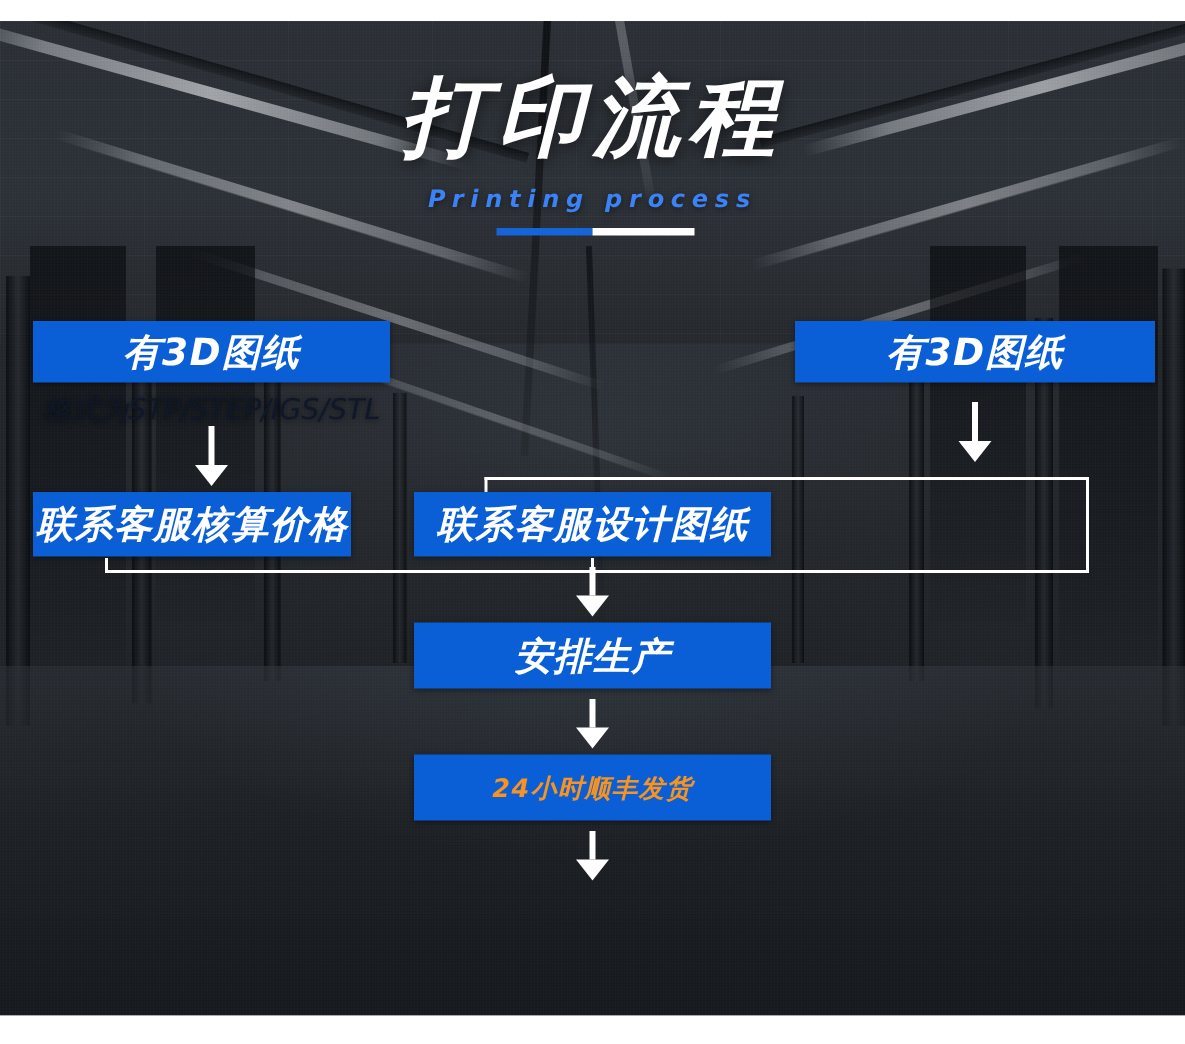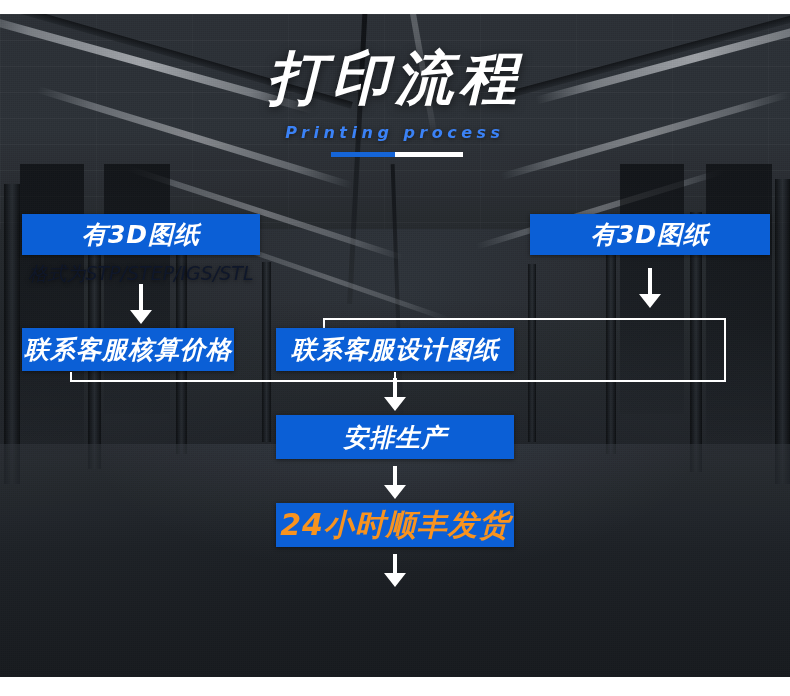--- a/index.html
+++ b/index.html
@@ -135,21 +135,21 @@
   }
 
   
   #box-left-top    {left:22px; top:214px; width:238px; height:41px; font-size:25px;}
   #box-right-top   {left:530px;top:214px; width:240px; height:41px; font-size:25px;}
   #caption-left    {left:22px; top:262px; width:238px;}
   #box-left-mid    {left:22px; top:328px; width:212px; height:43px; font-size:25px;}
   #box-center-mid  {left:276px;top:328px; width:238px; height:43px; font-size:25px;}
   #box-right-mid   {left:530px;top:328px; width:240px; height:43px; font-size:25px;}
   #box-produce     {left:276px;top:415px; width:238px; height:44px; font-size:25px;}
-  #box-ship        {left:276px;top:503px; width:238px; height:44px; font-size:30px;}
+  #box-ship        {left:276px;top:503px; width:238px; height:44px; font-size:17px;}
   #box-confirm     {left:276px;top:591px; width:238px; height:44px; font-size:25px;}
 
   
   .arrow{position:absolute;width:22px;}
   .arrow .shaft{
     position:absolute;left:9px;top:0;width:4px;background:#ffffff;
   }
   .arrow .head{
     position:absolute;left:0;bottom:0;width:0;height:0;
     border-left:11px solid transparent;

